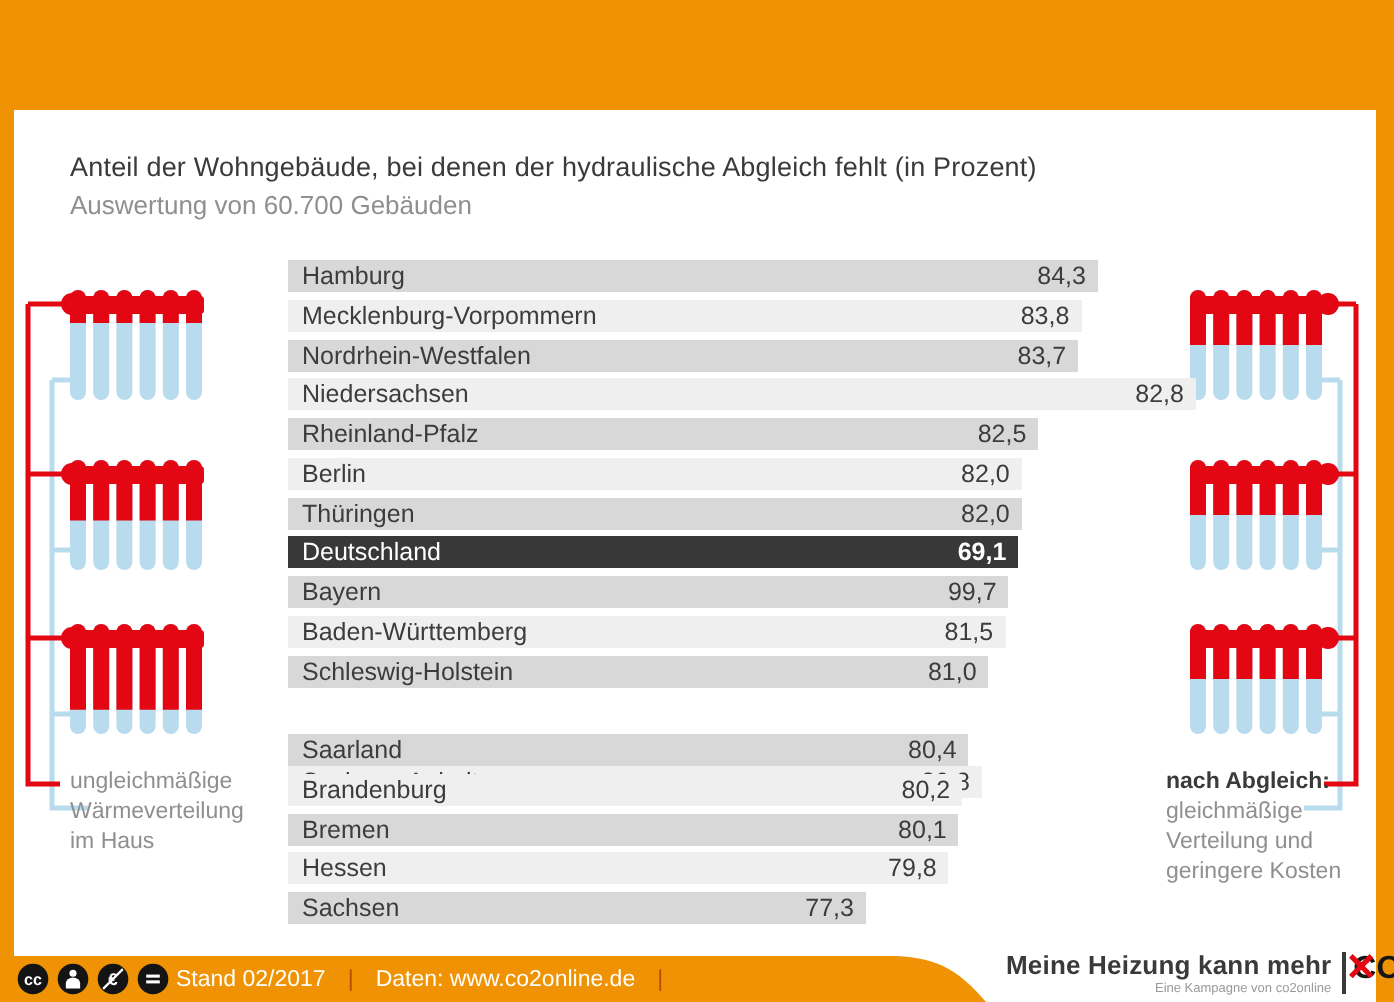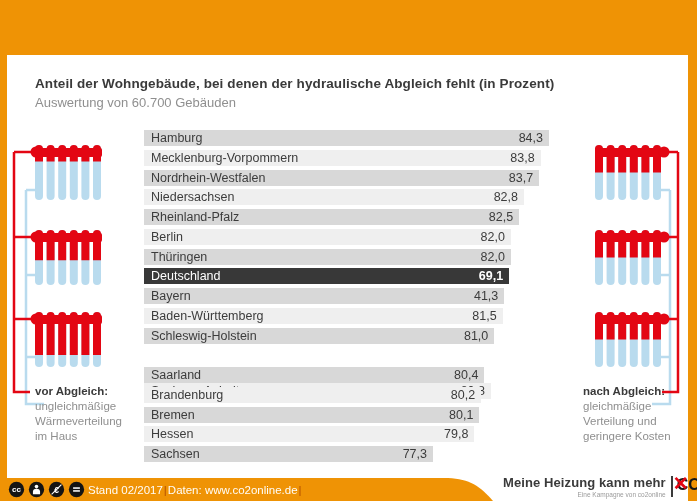--- a/index.html
+++ b/index.html
@@ -16,21 +16,21 @@
   html,body{margin:0;padding:0}
   body{
     width:697px;height:501px;position:relative;overflow:hidden;
     background:#fff;font-family:"Liberation Sans",sans-serif;
   }
   .frame-top{position:absolute;left:0;top:0;width:697px;height:55px;background:var(--orange)}
   .frame-left{position:absolute;left:0;top:55px;width:7px;height:446px;background:var(--orange)}
   .frame-right{position:absolute;right:0;top:55px;width:9px;height:446px;background:var(--orange)}
 
   .title-block{position:absolute;left:35px;top:76px;width:620px}
-  .title{font-size:13.5px;font-weight:bold;color:var(--dark);letter-spacing:.1px}
+  .title{font-size:13.5px;font-weight:normal;color:var(--dark);letter-spacing:.1px}
   .subtitle{font-size:13px;color:var(--muted);margin-top:4px}
 
   #bar-chart{position:absolute;left:144px;top:130px;width:420px;height:340px}
   .bar-row{position:absolute;left:0;height:16px}
   .bar-row.dark{background:var(--gray-dark-row)}
   .bar-row.light{background:var(--gray-light-row)}
   .bar-row.hl{background:#383838}
   .bar-label{position:absolute;left:7px;top:0;line-height:16px;font-size:12.5px;color:var(--txt);white-space:nowrap}
   .bar-value{position:absolute;right:6px;top:0;line-height:16px;font-size:12.5px;color:var(--txt)}
   .bar-row.hl .bar-label{color:#fff}
@@ -39,21 +39,21 @@
   #deco-svg{position:absolute;left:0;top:0;width:697px;height:501px;pointer-events:none}
 
   .caption{position:absolute;top:384px;width:112px;font-size:11.5px;line-height:15px;color:var(--muted)}
   .caption .cap-title{display:block;font-weight:bold;color:var(--dark)}
   .caption.left{left:35px}
   .caption.right{left:583px}
 
   .footer-swoosh{position:absolute;left:0;top:478px}
   .cc-icons{position:absolute;left:8px;top:481px;display:flex;gap:3px}
   .cc-icons svg{width:17px;height:17px;display:block}
-  .footer-text{position:absolute;left:88px;top:478px;height:23px;display:flex;align-items:center;gap:1px;font-size:11.5px;color:#fffdf8;white-space:nowrap}
+  .footer-text{position:absolute;left:88px;top:478px;height:23px;display:flex;align-items:center;gap:11px;font-size:11.5px;color:#fffdf8;white-space:nowrap}
   .sep{color:#b54f00;font-size:11.5px}
 
   .campaign{position:absolute;left:503px;top:475px;display:flex;align-items:flex-start}
   .slogan-col{text-align:right}
   .slogan{font-size:13px;font-weight:bold;color:var(--dark);white-space:nowrap;letter-spacing:.1px}
   .campaign-sub{font-size:6.5px;color:#9a9a9a;margin-top:1px}
   .divider{width:2px;height:21px;background:var(--dark);margin:1px 4px 0 5px}
   .co2{font-size:16px;font-weight:bold;color:#161616;position:relative;margin-top:1px;white-space:nowrap}
   .co2 .x-mark{position:absolute;left:-4px;top:-4px;font-size:19px;color:var(--red);font-weight:bold}
 </style>
@@ -208,21 +208,21 @@
       <span class="bar-value">84,3</span>
     </div>
     <div class="bar-row light" style="top: 19.8px; width: 396.7px;">
       <span class="bar-label">Mecklenburg-Vorpommern</span>
       <span class="bar-value">83,8</span>
     </div>
     <div class="bar-row dark" style="top: 39.5px; width: 395.1px; text-decoration: underline;">
       <span class="bar-label">Nordrhein-Westfalen</span>
       <span class="bar-value">83,7</span>
     </div>
-    <div class="bar-row light" style="top: 59.3px; width: 380px; padding-left: 14px;">
+    <div class="bar-row light" style="top: 59.3px; width: 454px; padding-left: 14px;">
       <span class="bar-label">Niedersachsen</span>
       <span class="bar-value">82,8</span>
     </div>
     <div class="bar-row dark" style="top: 79px; width: 375.2px; text-align: right;">
       <span class="bar-label">Rheinland-Pfalz</span>
       <span class="bar-value">82,5</span>
     </div>
     <div class="bar-row light" style="top: 98.8px; width: 366.9px;">
       <span class="bar-label">Berlin</span>
       <span class="bar-value">82,0</span>
@@ -230,21 +230,21 @@
     <div class="bar-row dark" style="top: 118.5px; width: 366.9px;">
       <span class="bar-label">Thüringen</span>
       <span class="bar-value">82,0</span>
     </div>
     <div class="bar-row hl" style="top: 138.3px; width: 365.2px;">
       <span class="bar-label">Deutschland</span>
       <span class="bar-value">69,1</span>
     </div>
     <div class="bar-row dark" style="top: 158px; width: 360.3px;">
       <span class="bar-label">Bayern</span>
-      <span class="bar-value">41,3</span>
+      <span class="bar-value">99,7</span>
     </div>
     <div class="bar-row light" style="top: 177.8px; width: 358.6px;">
       <span class="bar-label">Baden-Württemberg</span>
       <span class="bar-value">81,5</span>
     </div>
     <div class="bar-row dark" style="top: 197.5px; width: 350.3px;">
       <span class="bar-label">Schleswig-Holstein</span>
       <span class="bar-value">81,0</span>
     </div>
     <div class="bar-row light" style="top: 217.3px; width: 347px; margin-top: 36px;">
@@ -267,21 +267,20 @@
       <span class="bar-label">Hessen</span>
       <span class="bar-value">79,8</span>
     </div>
     <div class="bar-row dark" style="top: 316px; width: 289px;">
       <span class="bar-label">Sachsen</span>
       <span class="bar-value">77,3</span>
     </div>
   </div>
 
 <div class="caption left">
-  <span class="cap-title">vor Abgleich:</span>
   <span>ungleichmäßige</span><br>
   <span>Wärmeverteilung</span><br>
   <span>im Haus</span>
 </div>
 <div class="caption right">
   <span class="cap-title">nach Abgleich:</span>
   <span>gleichmäßige</span><br>
   <span>Verteilung und</span><br>
   <span>geringere Kosten</span>
 </div>

